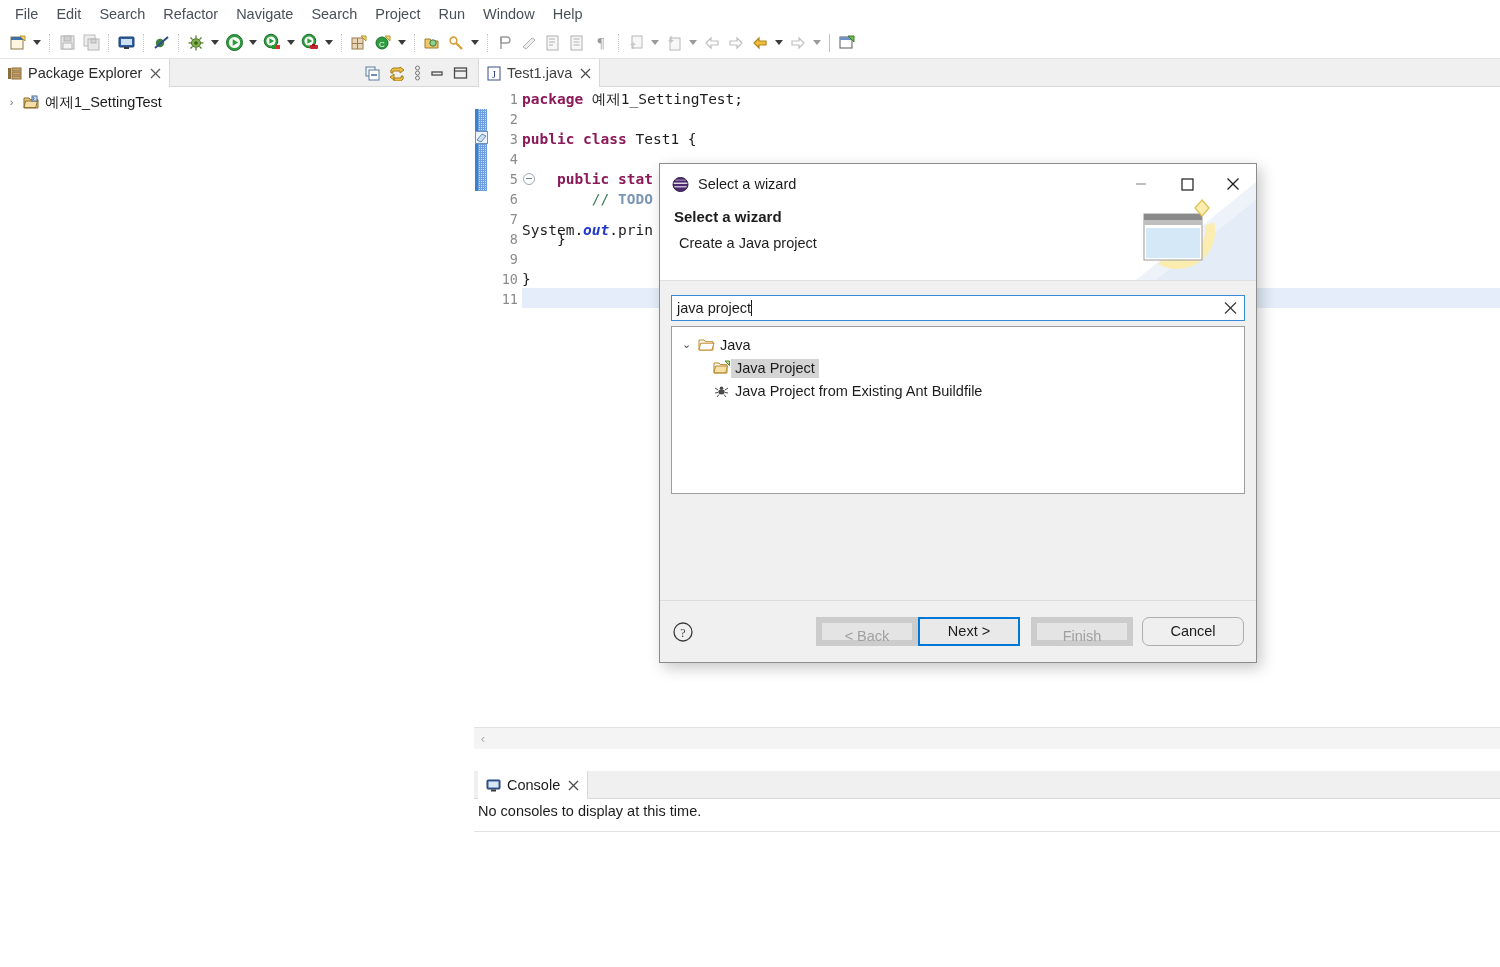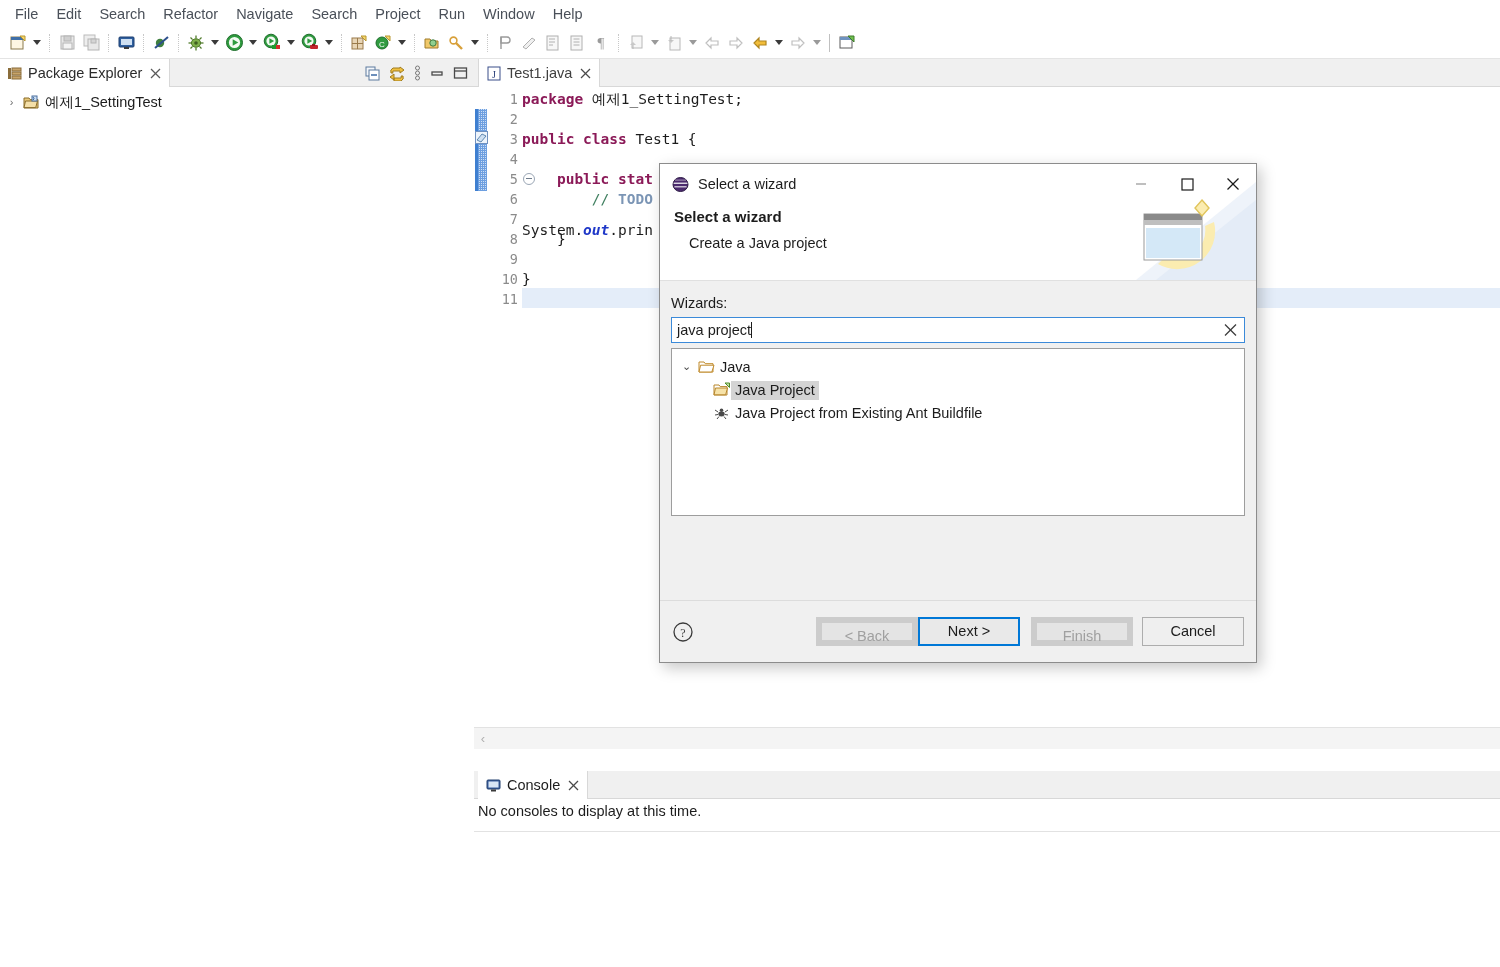--- a/index.html
+++ b/index.html
@@ -196,21 +196,21 @@
   .dlg-winbtns { margin-left: auto; display: flex; align-items: stretch; height: 40px; }
   .winbtn {
     width: 46px; display: flex; align-items: center; justify-content: center;
   }
 
   .dlg-banner {
     height: 76px; background: #ffffff; position: relative;
     padding: 4px 0 0 14px; flex: 0 0 auto;
   }
   .banner-h { font-size: 15px; font-weight: bold; color: #1c1c1c; }
-  .banner-sub { font-size: 14.5px; color: #1c1c1c; margin-top: 10px; margin-left: 15px; }
+  .banner-sub { font-size: 14.5px; color: #1c1c1c; margin-top: 10px; margin-left: 5px; }
   .banner-art {
     position: absolute; right: 0px; top: -22px; width: 120px; height: 98px; overflow: hidden;
   }
   .dlg-banner-sep { height: 1px; background: #e0e0e0; flex: 0 0 auto; }
 
   .dlg-content {
     flex: 1 1 auto; background: #f0f0f0; padding: 14px 11px 0 11px;
     display: flex; flex-direction: column;
   }
   .lbl-wizards { font-size: 14.5px; color: #1c1c1c; margin-bottom: 6px; }
@@ -255,21 +255,21 @@
   .btn-group { margin-left: auto; display: flex; align-items: center; }
   .btn {
     width: 102px; height: 29px; font-size: 14.5px; line-height: 27px; text-align: center;
     border: 6px solid #0369a1; background: #e1e1e1; color: #1c1c1c; margin-left: 0px;
   }
   .btn.disabled { color: #a0a0a0; border-color: #cccccc; background: #e4e4e4; }
   .btn.primary {
     background: #e9e9e9; border: 2px solid #0078d7; line-height: 25px;
   }
   .btn.gap { margin-left: 11px; }
-  .btn.gap2 { margin-left: 9px; }
+  .btn.gap2 { margin-left: 9px; border-radius: 7px; }
   .btn.plain { background: #efefef; border: 1px solid #adadad; }
 
   svg { display: block; }
 </style>
 </head>
 <body>
 
 <div id="app">
 
   <div class="menubar">
@@ -687,21 +687,20 @@
           <rect x="8" y="32" width="58" height="6" fill="#8a8a8a"></rect>
           <rect x="8" y="38" width="58" height="5" fill="#bfbfbf"></rect>
           <rect x="10" y="46" width="54" height="30" fill="#d4e8f7"></rect>
           <path d="M66 18 l7 8 -7 8 -7 -8 z" fill="#fbecb0" stroke="#e0c45a" stroke-width="1.4"></path>
         </svg>
       </div>
     </div>
     <div class="dlg-banner-sep"></div>
 
     <div class="dlg-content">
-      <div class="lbl-wizards">Wizards:</div>
 
       <div class="search-box focused">
         <span class="search-val">java project</span>
           <span class="caret"></span>
         <span class="clear-x">
           <svg width="13" height="13" viewBox="0 0 13 13">
             <line x1="1" y1="1" x2="12" y2="12" stroke="#3a3a3a" stroke-width="1.2"></line>
             <line x1="12" y1="1" x2="1" y2="12" stroke="#3a3a3a" stroke-width="1.2"></line>
           </svg>
         </span>

